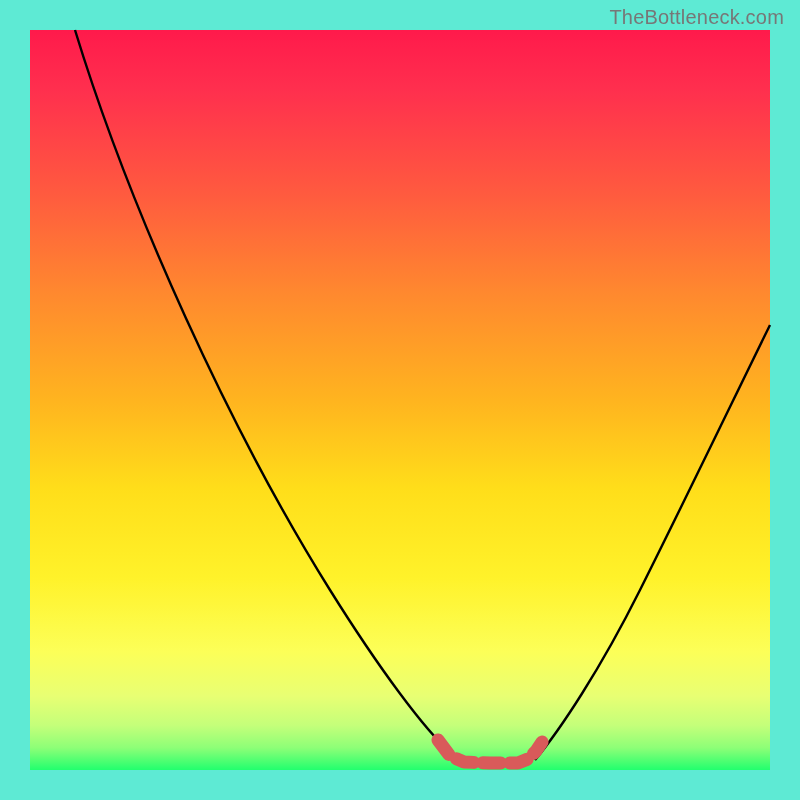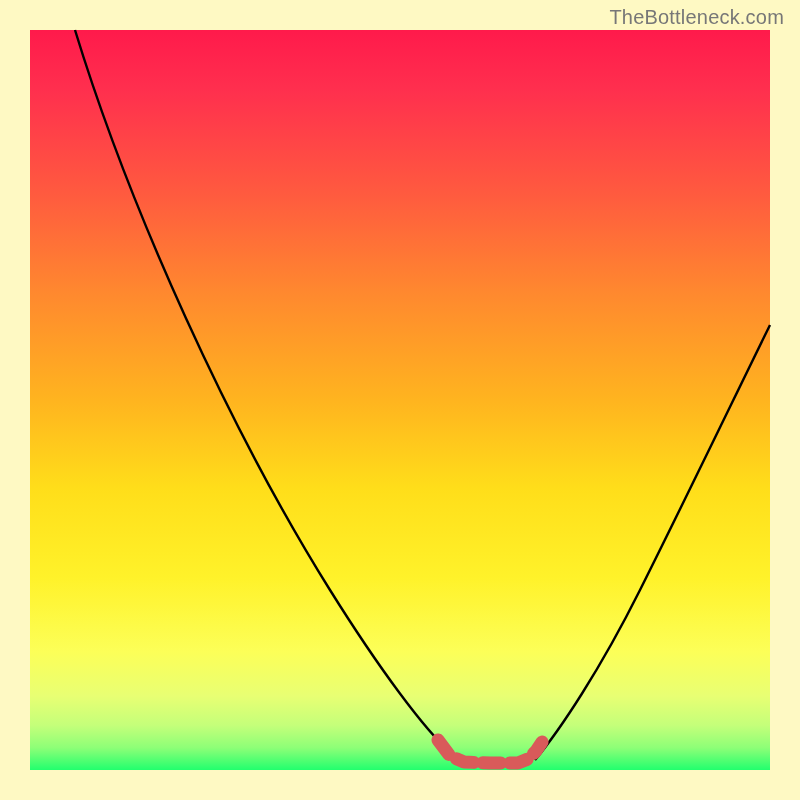--- a/index.html
+++ b/index.html
@@ -10,21 +10,21 @@
     background: #000;
     overflow: hidden;
     font-family: Arial, Helvetica, sans-serif;
   }
   .frame {
     position: absolute;
     left: 0;
     top: 0;
     width: 800px;
     height: 800px;
-    background: #fef9c3;
+    background: #5eead4;
   }
   .plot {
     position: absolute;
     left: 30px;
     top: 30px;
     width: 740px;
     height: 740px;
     background: linear-gradient(
       to bottom,
       #ff1a4b 0%,

